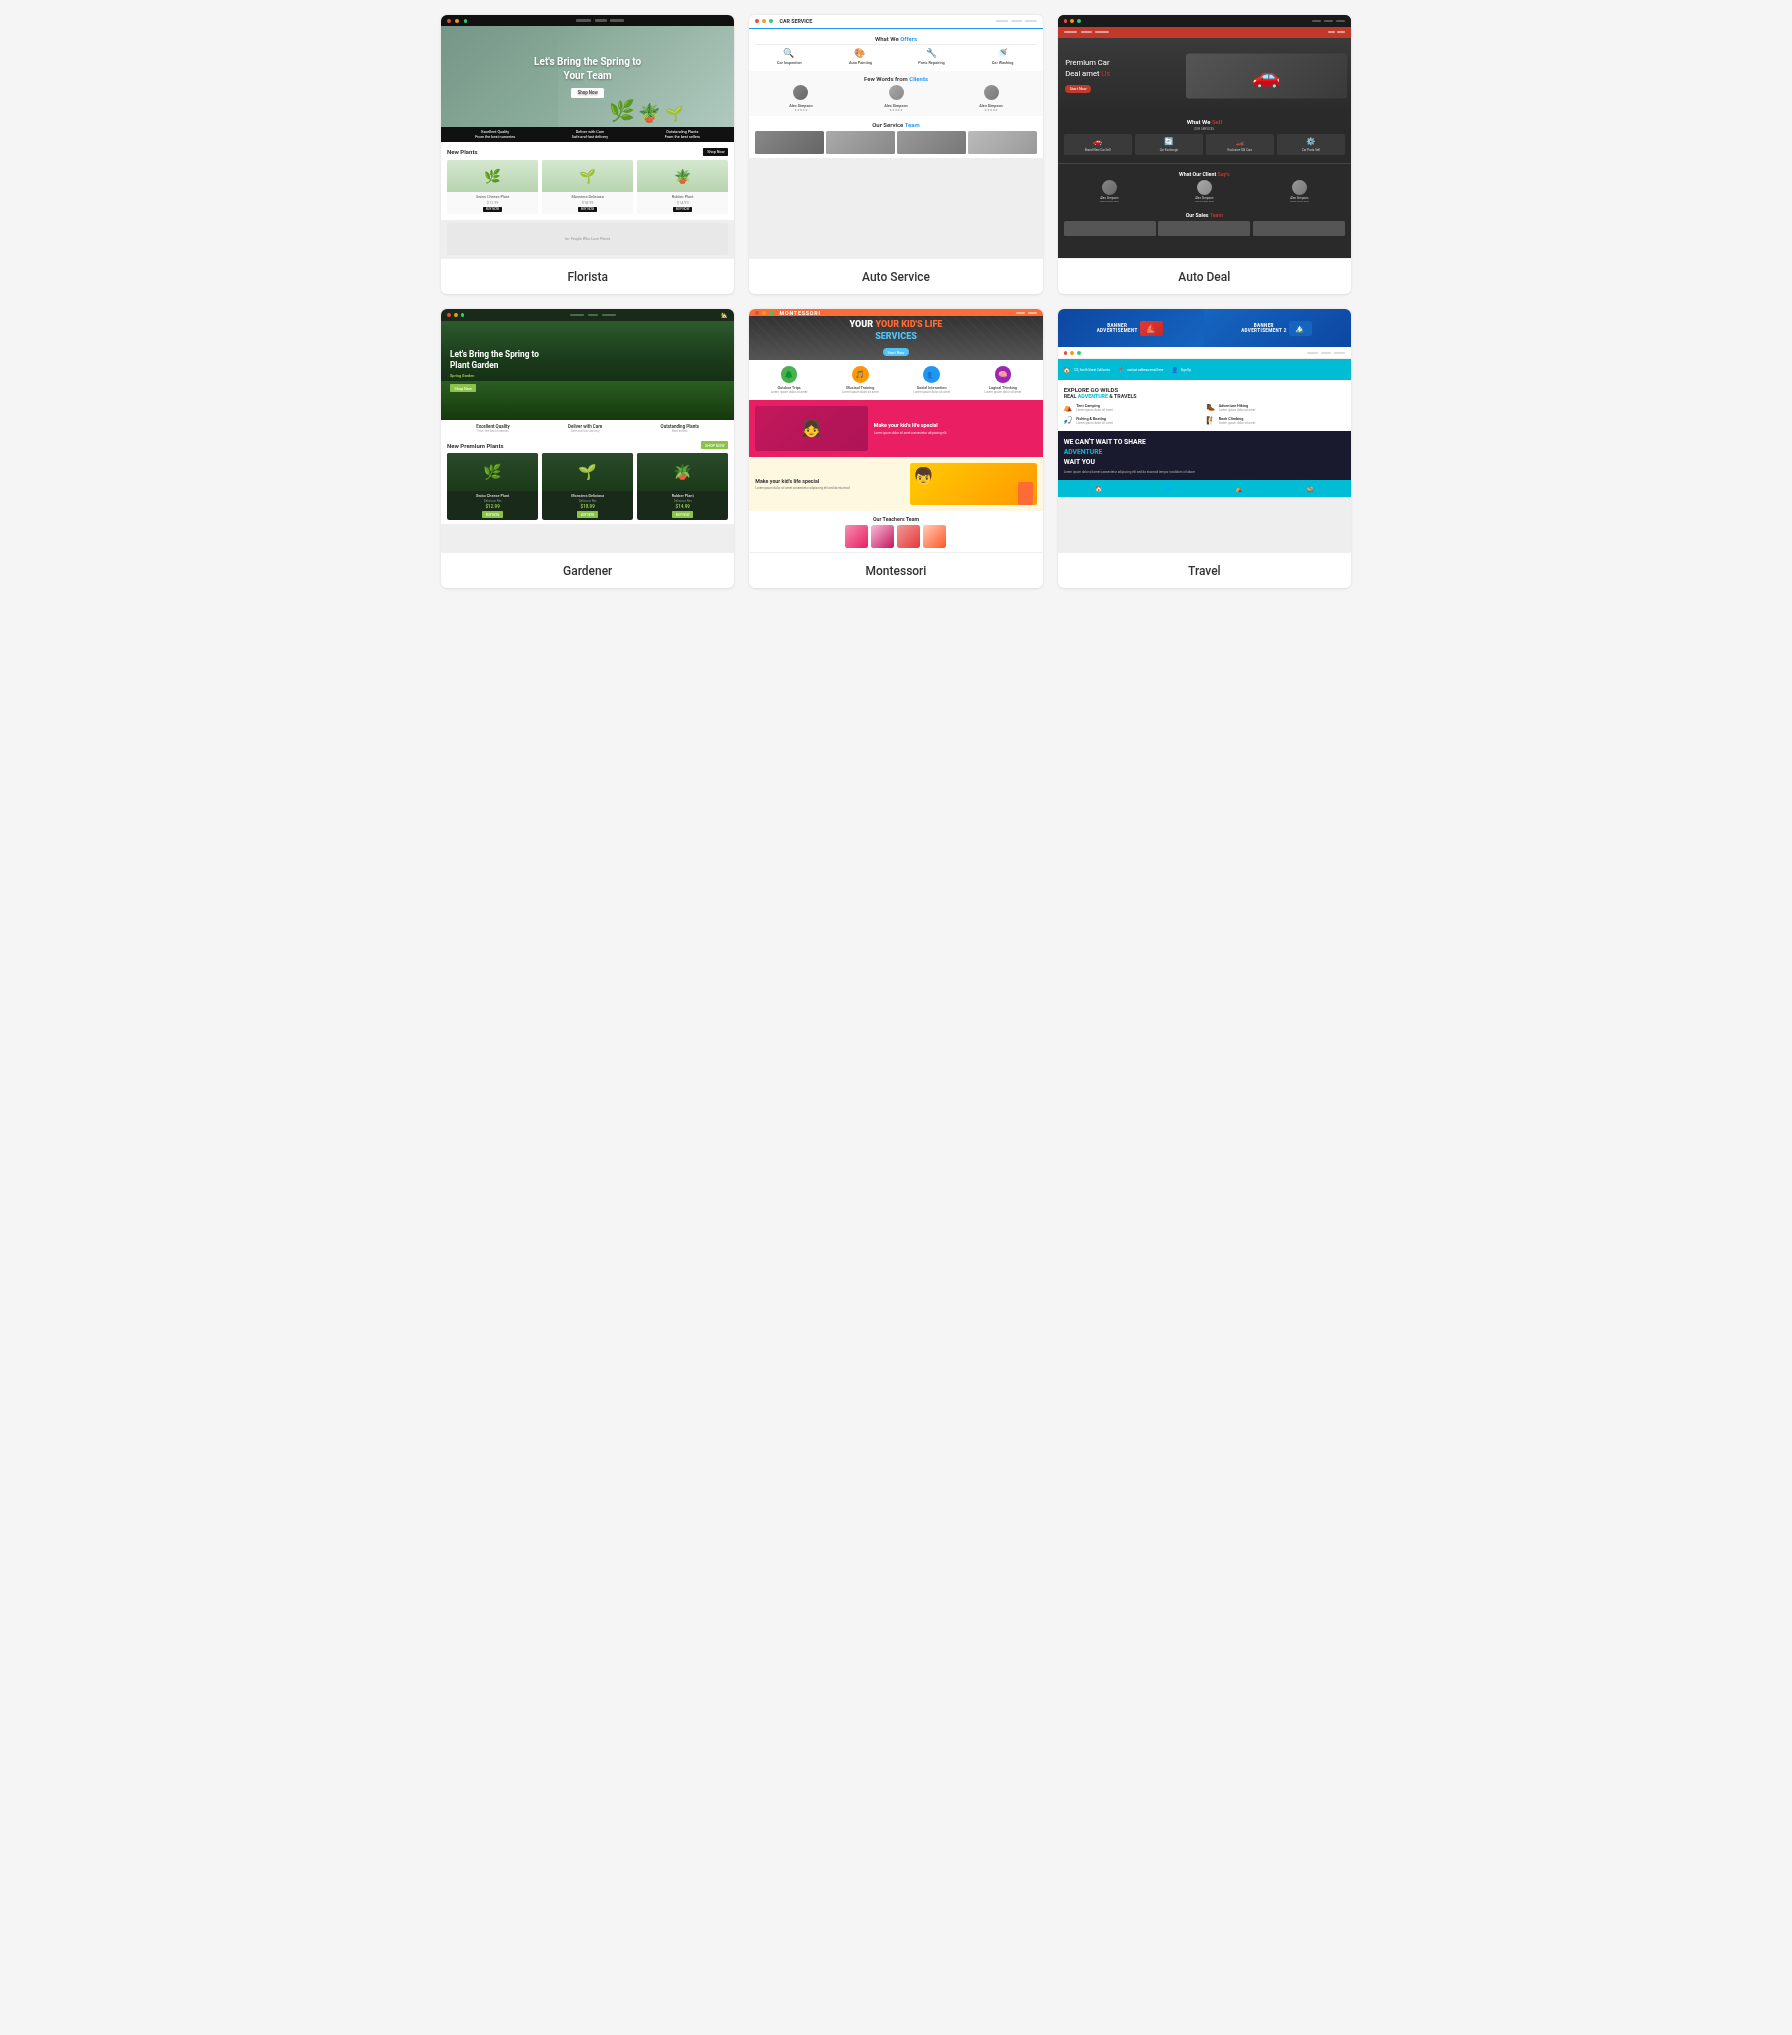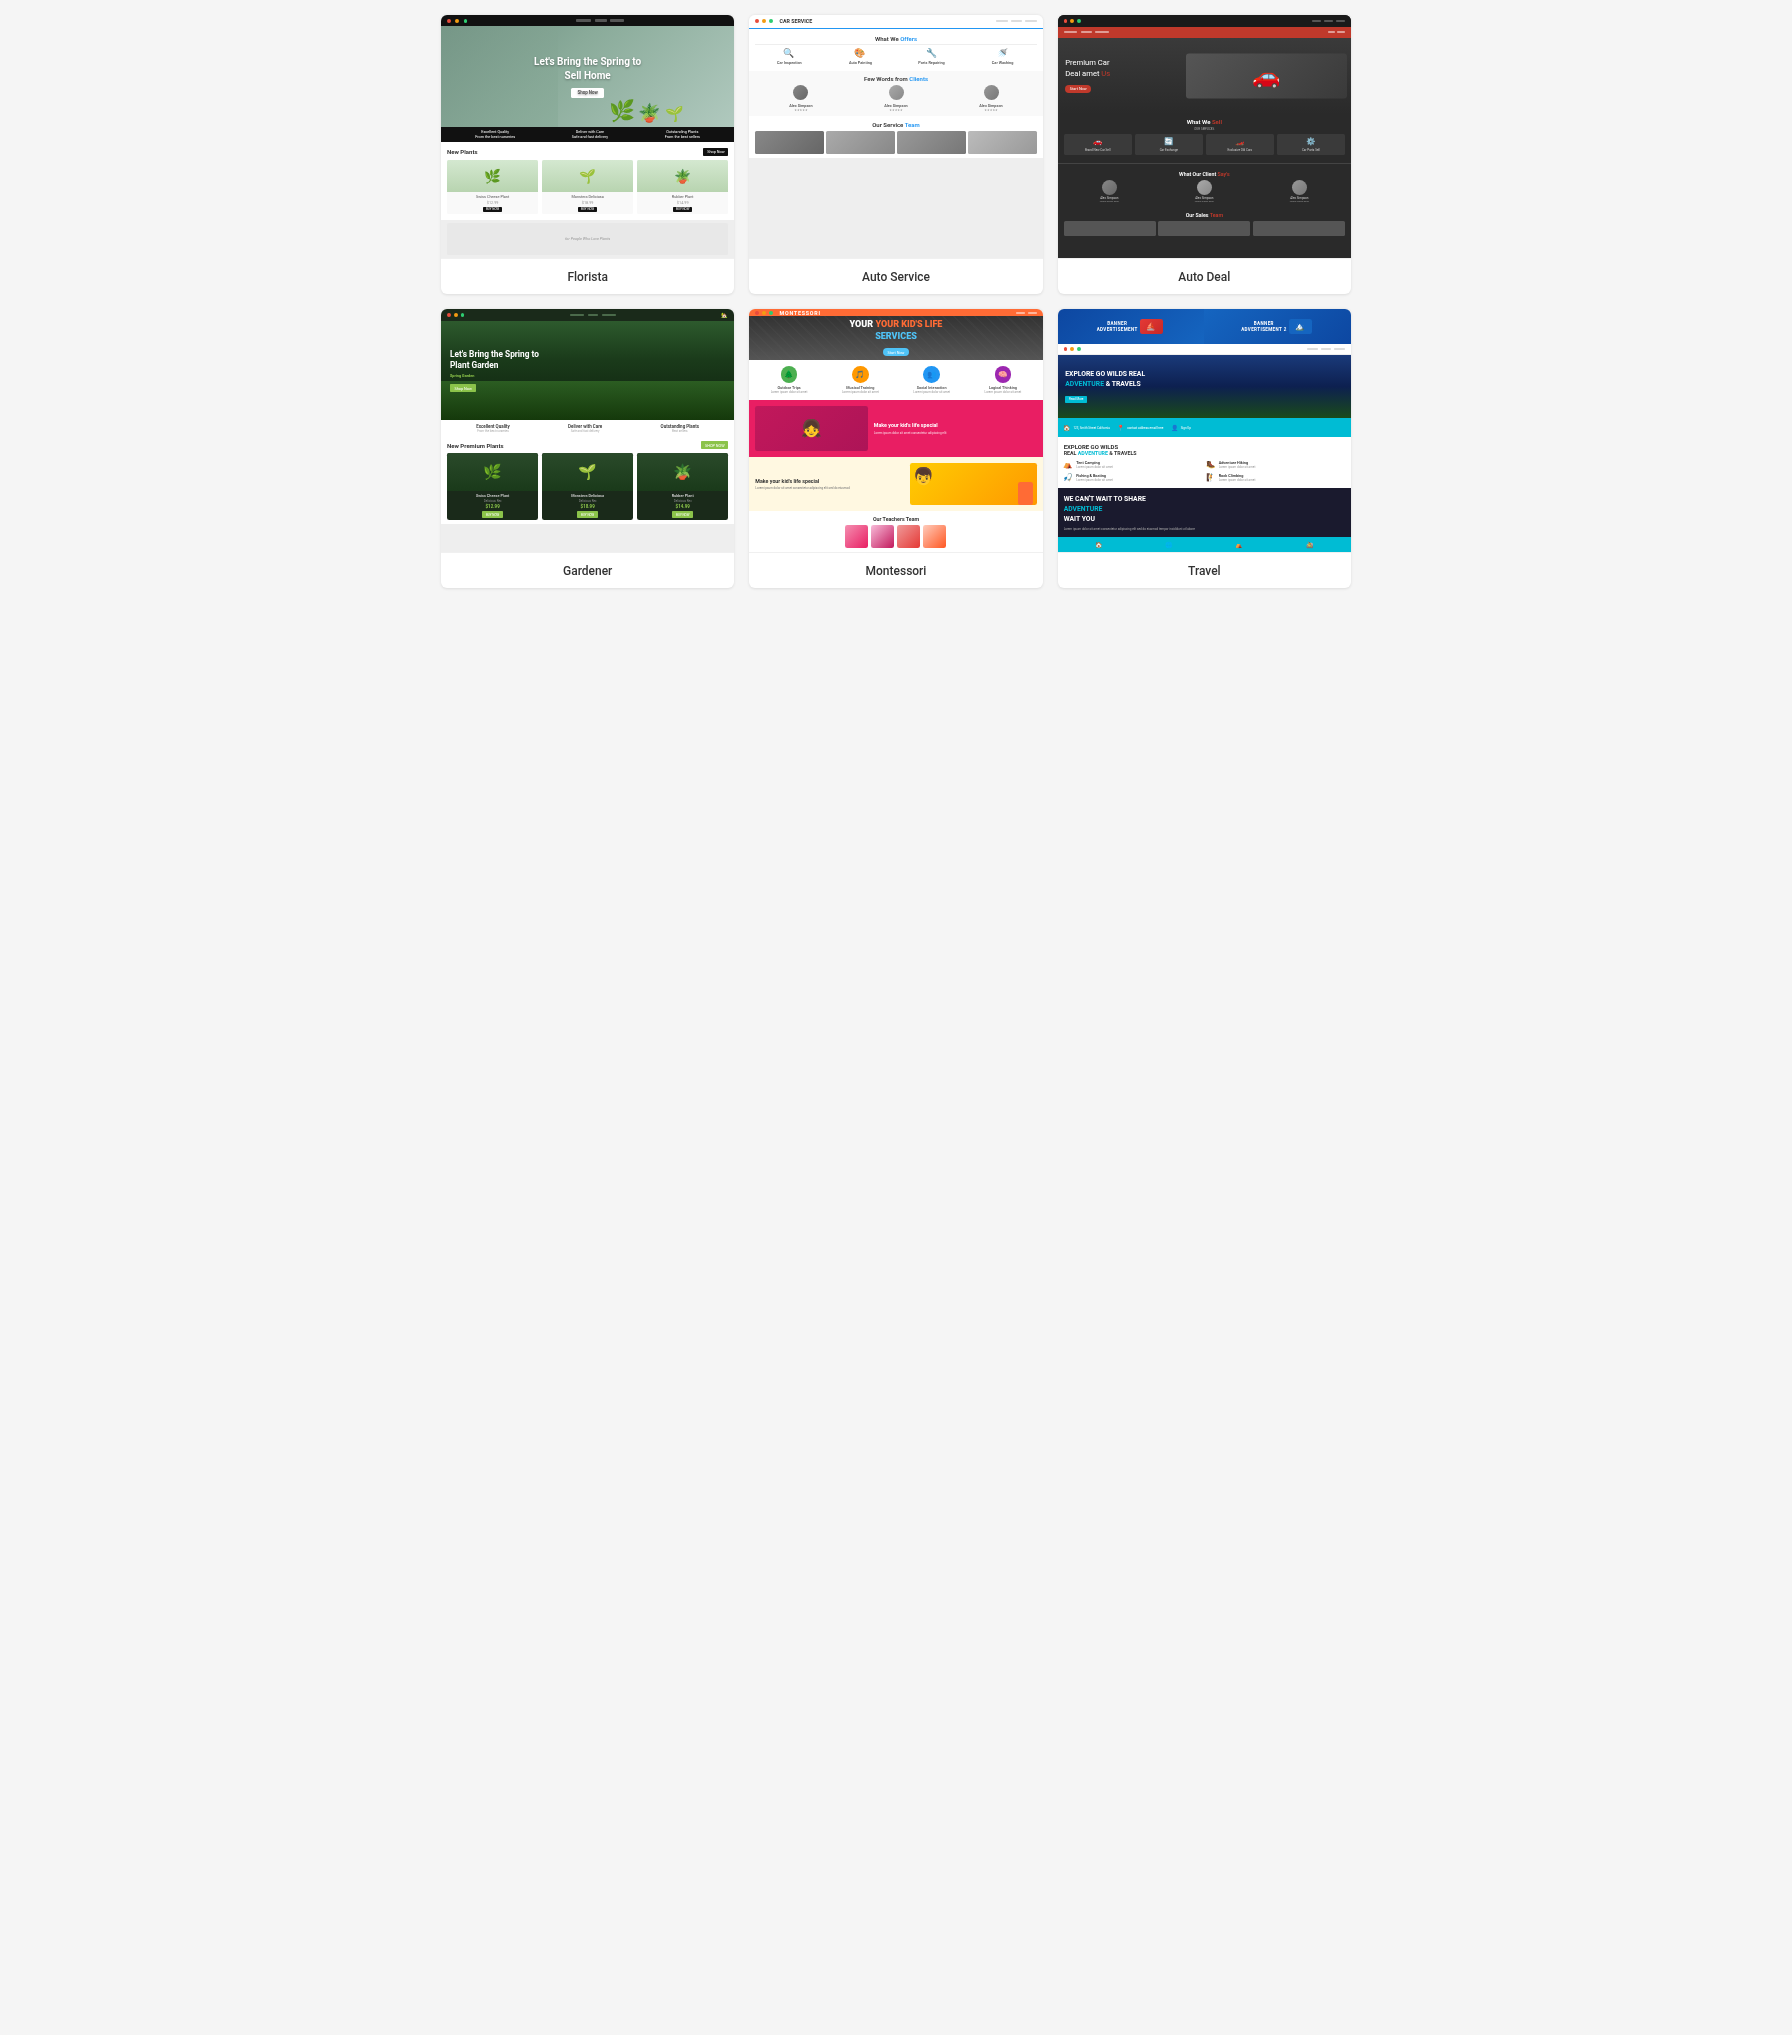--- a/index.html
+++ b/index.html
@@ -478,21 +478,21 @@
         </div>
         <div class="florista-hero">
           <div style="position:absolute;left:0;top:0;bottom:0;width:40%;background:linear-gradient(135deg,#7a9a8a,#8aac9a);opacity:0.7;"></div>
           <div style="position:absolute;right:0;top:0;bottom:0;width:60%;display:flex;align-items:flex-end;justify-content:center;padding:3.8px;gap:3.8px;">
             <div style="font-size:21px;">🌿</div>
             <div style="font-size:18px;">🪴</div>
             <div style="font-size:15px;">🌱</div>
           </div>
           <div class="florista-hero-text" style="position:relative;z-index:3;">
             <div>Let's Bring the Spring to</div>
-            <div>Sell Home</div>
+            <div>Your Team</div>
             <div class="florista-hero-btn">Shop Now</div>
           </div>
         </div>
         <div style="background:#111;padding:2.3px 6px;display:flex;justify-content:space-around;">
           <div class="stat">
             <div>Excellent Quality</div>
             <div>From the best nurseries</div>
           </div>
           <div class="stat">
             <div>Deliver with Care</div>
@@ -882,30 +882,20 @@
         <div class="tr-nav">
           <div class="nav-dot" style="background:#e74c3c"></div>
           <div class="nav-dot" style="background:#f39c12"></div>
           <div class="nav-dot" style="background:#2ecc71"></div>
           <div style="flex:1;display:flex;gap:3px;justify-content:flex-end;margin-left:6px;">
             <div style="height:2.3px;width:10.6px;background:#ddd;border-radius:0.8px"></div>
             <div style="height:2.3px;width:10.6px;background:#ddd;border-radius:0.8px"></div>
             <div style="height:2.3px;width:10.6px;background:#ddd;border-radius:0.8px"></div>
           </div>
         </div>
-        <div class="tr-hero">
-          <div class="tr-hero-mountain"></div>
-          <div style="z-index:2;">
-            <div class="tr-hero-text">
-              <div>EXPLORE GO WILDS REAL</div>
-              <div><span class="tr-hero-highlight">ADVENTURE</span> <span>&amp; TRAVELS</span></div>
-            </div>
-            <div class="tr-hero-btn">Read More</div>
-          </div>
-        </div>
         <div class="tr-cyan-bar">
           <div class="tr-bar-item">
             <span class="tr-bar-icon">🏠</span>
             <span>123, Smith Street California</span>
           </div>
           <div class="tr-bar-item">
             <span class="tr-bar-icon">📍</span>
             <span>contact address email here</span>
           </div>
           <div class="tr-bar-item">

